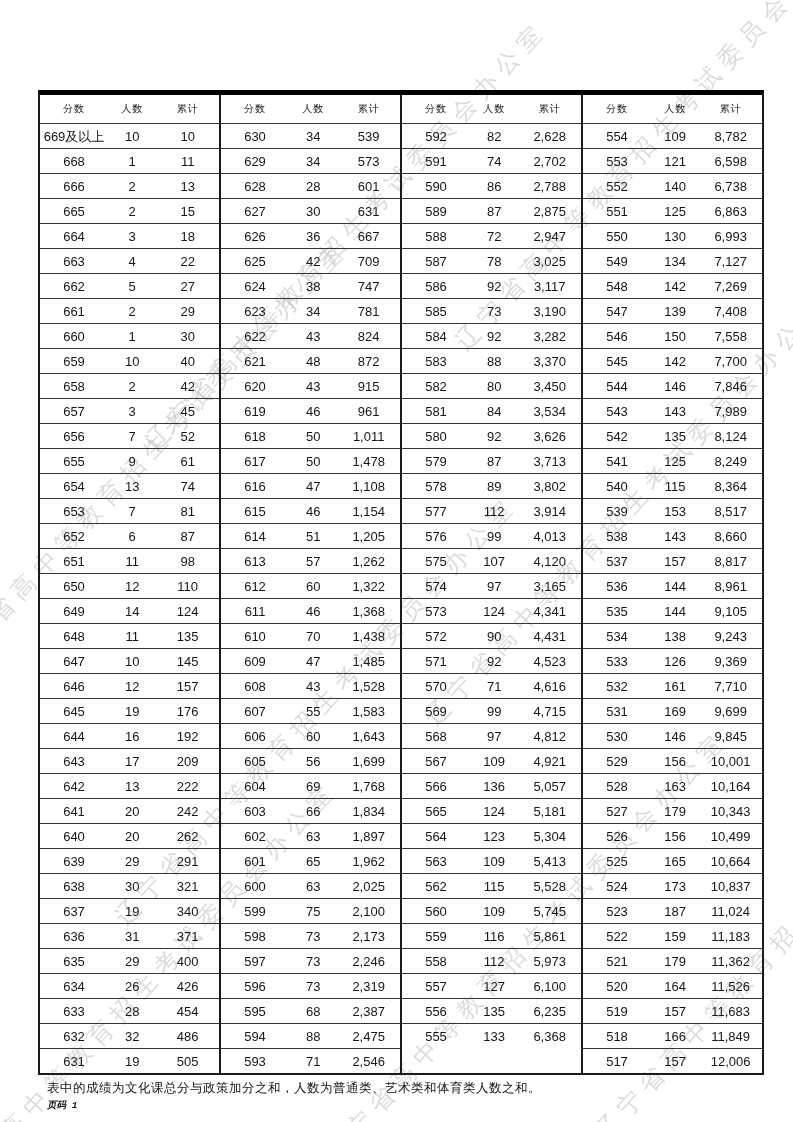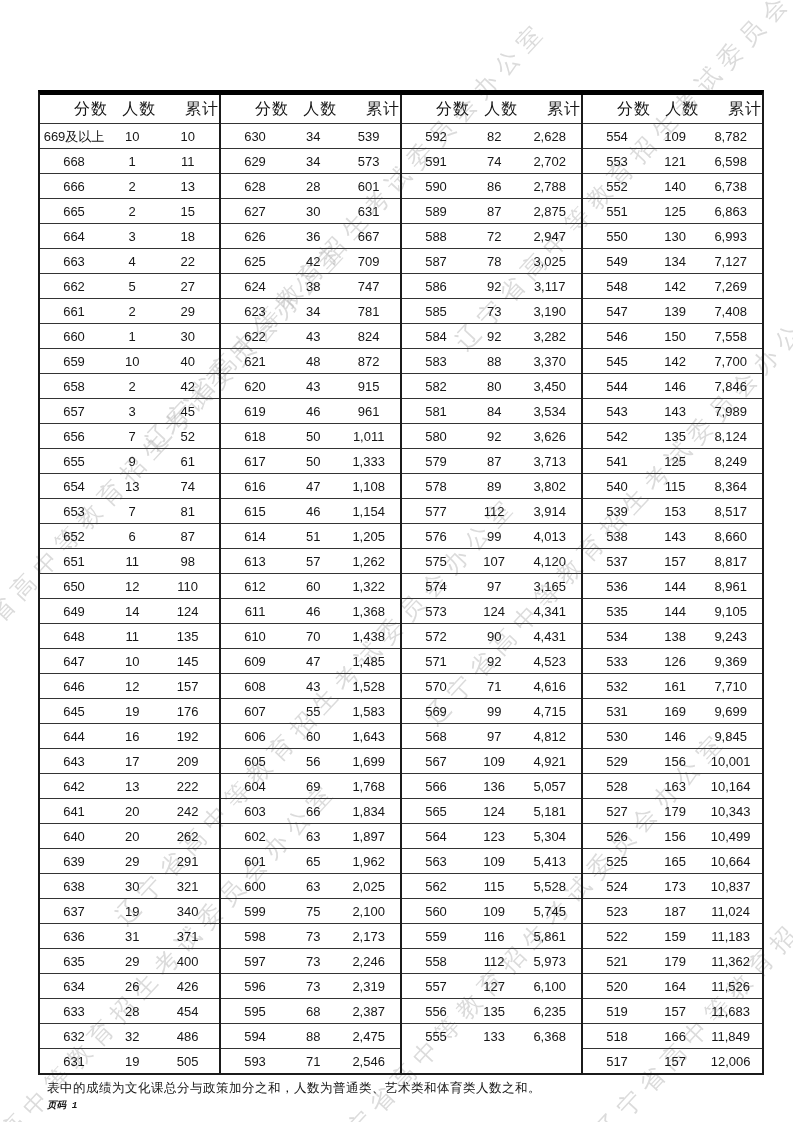--- a/index.html
+++ b/index.html
@@ -31,21 +31,21 @@
   .row {
     display:grid; grid-template-columns:38% 27% 35%;
     height:25px; box-sizing:border-box; align-items:center;
     border-top:1px solid #343434;
   }
   .row.header { height:28px; border-top:none; }
   .cell {
     text-align:center; font-size:13px; line-height:1; white-space:nowrap;
     overflow:visible;
   }
-  .row.header .cell { font-size:16px; letter-spacing:1px;text-align:right; }
+  .row.header .cell { font-size:10px; letter-spacing:1px; }
   
   .footnote {
     position:absolute; left:47px; top:1080px; margin:0; z-index:1;
     font-size:12.5px; letter-spacing:0.5px;
   }
   .page-label {
     position:absolute; left:47px; top:1099px; margin:0; z-index:1;
     font-size:9.5px; font-style:italic; font-weight:bold;
     font-family:Liberation Mono, monospace;
   }
@@ -332,21 +332,21 @@
           <span class="cell">961</span>
         </div>
         <div class="row">
           <span class="cell">618</span>
           <span class="cell">50</span>
           <span class="cell">1,011</span>
         </div>
         <div class="row">
           <span class="cell">617</span>
           <span class="cell">50</span>
-          <span class="cell">1,333</span>
+          <span class="cell">1,478</span>
         </div>
         <div class="row">
           <span class="cell">616</span>
           <span class="cell">47</span>
           <span class="cell">1,108</span>
         </div>
         <div class="row">
           <span class="cell">615</span>
           <span class="cell">46</span>
           <span class="cell">1,154</span>

